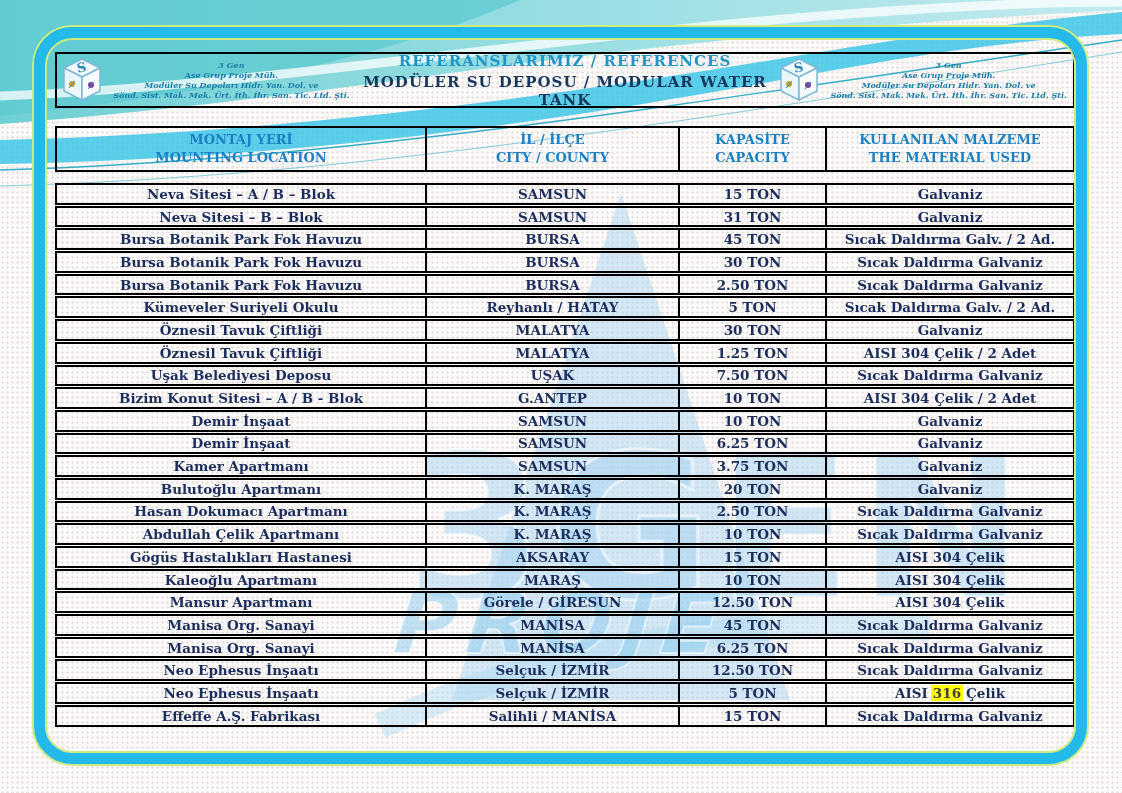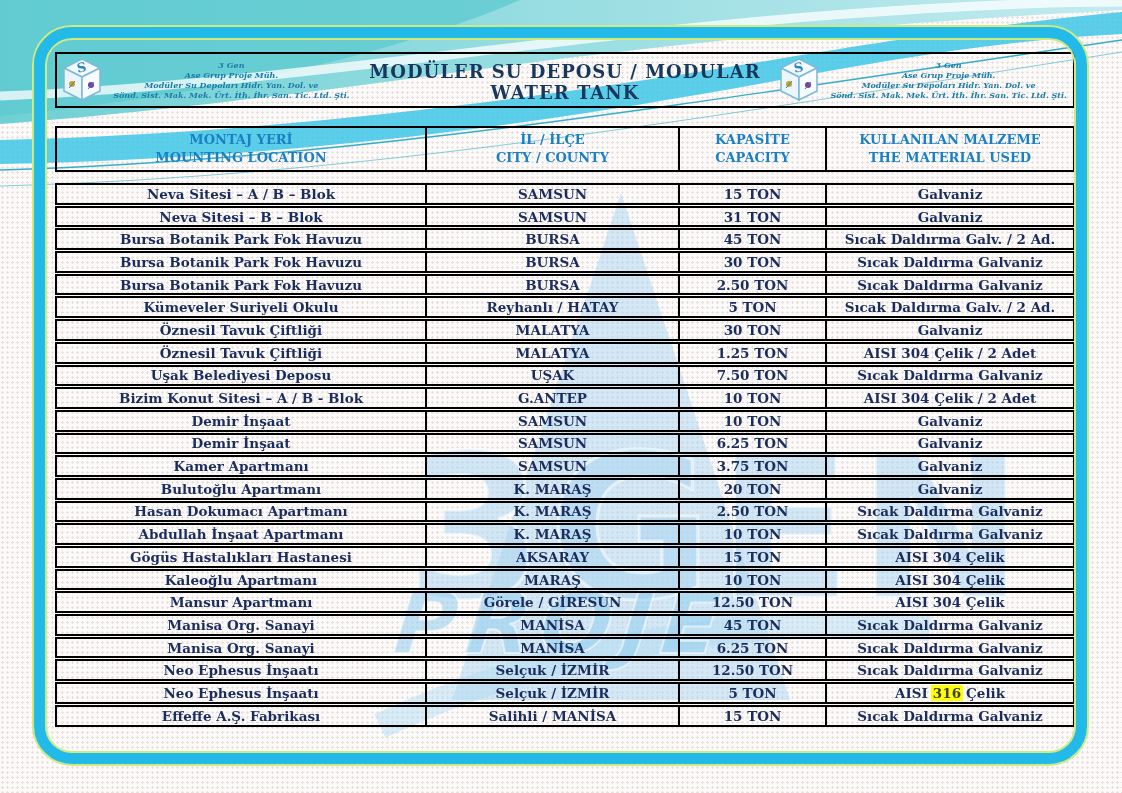--- a/index.html
+++ b/index.html
@@ -51,21 +51,21 @@
   .brand .cube{flex:0 0 50px;display:flex;justify-content:center;}
   .brand .lines{
     flex:1;text-align:center;font-style:italic;font-weight:bold;
     font-size:8px;line-height:1.25;color:#1b7ca8;white-space:nowrap;
   }
   .titles{width:420px;text-align:center;}
   .title1{
     font-weight:bold;font-size:15px;letter-spacing:1px;color:#2095c8;
   }
   .title2{
-    font-weight:bold;font-size:18px;letter-spacing:1px;color:#17375d;margin-top:3px;
+    font-weight:bold;font-size:15px;letter-spacing:1px;color:#17375d;margin-top:3px;
   }
   
   .col-header{
     position:absolute;left:55px;top:126px;width:848px;
     display:grid;grid-template-columns:372px 253px 147px 248px;
     grid-auto-rows:46px;
   }
   .col-header .cell{
     box-sizing:border-box;border:2px solid #000;border-left:none;
     display:flex;flex-direction:column;align-items:center;justify-content:center;
@@ -136,20 +136,21 @@
         </span>
         <span class="lines">
           <div>3 Gen</div>
           <div>Ase Grup Proje Müh.</div>
           <div>Modüler Su Depoları Hidr. Yan. Dol. ve</div>
           <div>Sönd. Sist. Mak. Mek. Ürt. İth. İhr. San. Tic. Ltd. Şti.</div>
         </span>
       </div>
 
       <div class="titles">
+        <div class="title1">REFERANSLARIMIZ / REFERENCES</div>
         <div class="title2">MODÜLER SU DEPOSU / MODULAR WATER TANK</div>
       </div>
 
       <div class="brand">
         <span class="cube">
           <svg width="42" height="46" viewBox="0 0 42 46" xmlns="http://www.w3.org/2000/svg">
             <polygon points="21,2 39,11 21,20 3,11" fill="#f2fafd" stroke="#7fb8d8" stroke-width="1.5"></polygon>
             <polygon points="3,11 21,20 21,43 3,34" fill="#eaf6fb" stroke="#7fb8d8" stroke-width="1.5"></polygon>
             <polygon points="39,11 21,20 21,43 39,34" fill="#f7fcfe" stroke="#7fb8d8" stroke-width="1.5"></polygon>
             <text x="21" y="15" font-size="13" font-weight="bold" fill="#2e86c1" text-anchor="middle" transform="rotate(-10 21 13)">S</text>
@@ -195,21 +196,21 @@
         <div class="trow"><div class="cell c0">Kümeveler Suriyeli Okulu</div><div class="cell c1">Reyhanlı / HATAY</div><div class="cell c2">5 TON</div><div class="cell c3">Sıcak Daldırma Galv. / 2 Ad.</div></div>
         <div class="trow"><div class="cell c0">Öznesil Tavuk Çiftliği</div><div class="cell c1">MALATYA</div><div class="cell c2">30 TON</div><div class="cell c3">Galvaniz</div></div>
         <div class="trow"><div class="cell c0">Öznesil Tavuk Çiftliği</div><div class="cell c1">MALATYA</div><div class="cell c2">1.25 TON</div><div class="cell c3">AISI 304 Çelik / 2 Adet</div></div>
         <div class="trow"><div class="cell c0">Uşak Belediyesi Deposu</div><div class="cell c1">UŞAK</div><div class="cell c2">7.50 TON</div><div class="cell c3">Sıcak Daldırma Galvaniz</div></div>
         <div class="trow"><div class="cell c0">Bizim Konut Sitesi – A / B - Blok</div><div class="cell c1">G.ANTEP</div><div class="cell c2">10 TON</div><div class="cell c3">AISI 304 Çelik / 2 Adet</div></div>
         <div class="trow"><div class="cell c0">Demir İnşaat</div><div class="cell c1">SAMSUN</div><div class="cell c2">10 TON</div><div class="cell c3">Galvaniz</div></div>
         <div class="trow"><div class="cell c0">Demir İnşaat</div><div class="cell c1">SAMSUN</div><div class="cell c2">6.25 TON</div><div class="cell c3">Galvaniz</div></div>
         <div class="trow"><div class="cell c0">Kamer Apartmanı</div><div class="cell c1">SAMSUN</div><div class="cell c2">3.75 TON</div><div class="cell c3">Galvaniz</div></div>
         <div class="trow"><div class="cell c0">Bulutoğlu Apartmanı</div><div class="cell c1">K. MARAŞ</div><div class="cell c2">20 TON</div><div class="cell c3">Galvaniz</div></div>
         <div class="trow"><div class="cell c0">Hasan Dokumacı Apartmanı</div><div class="cell c1">K. MARAŞ</div><div class="cell c2">2.50 TON</div><div class="cell c3">Sıcak Daldırma Galvaniz</div></div>
-        <div class="trow"><div class="cell c0">Abdullah İnşaat Apartmanı</div><div class="cell c1">K. MARAŞ</div><div class="cell c2">10 TON</div><div class="cell c3">Sıcak Daldırma Galvaniz</div></div>
+        <div class="trow"><div class="cell c0">Abdullah Çelik Apartmanı</div><div class="cell c1">K. MARAŞ</div><div class="cell c2">10 TON</div><div class="cell c3">Sıcak Daldırma Galvaniz</div></div>
         <div class="trow"><div class="cell c0">Gögüs Hastalıkları Hastanesi</div><div class="cell c1">AKSARAY</div><div class="cell c2">15 TON</div><div class="cell c3">AISI 304 Çelik</div></div>
         <div class="trow"><div class="cell c0">Kaleoğlu Apartmanı</div><div class="cell c1">MARAŞ</div><div class="cell c2">10 TON</div><div class="cell c3">AISI 304 Çelik</div></div>
         <div class="trow"><div class="cell c0">Mansur Apartmanı</div><div class="cell c1">Görele / GİRESUN</div><div class="cell c2">12.50 TON</div><div class="cell c3">AISI 304 Çelik</div></div>
         <div class="trow"><div class="cell c0">Manisa Org. Sanayi</div><div class="cell c1">MANİSA</div><div class="cell c2">45 TON</div><div class="cell c3">Sıcak Daldırma Galvaniz</div></div>
         <div class="trow"><div class="cell c0">Manisa Org. Sanayi</div><div class="cell c1">MANİSA</div><div class="cell c2">6.25 TON</div><div class="cell c3">Sıcak Daldırma Galvaniz</div></div>
         <div class="trow"><div class="cell c0">Neo Ephesus İnşaatı</div><div class="cell c1">Selçuk / İZMİR</div><div class="cell c2">12.50 TON</div><div class="cell c3">Sıcak Daldırma Galvaniz</div></div>
         <div class="trow"><div class="cell c0">Neo Ephesus İnşaatı</div><div class="cell c1">Selçuk / İZMİR</div><div class="cell c2">5 TON</div><div class="cell c3">AISI <span class="hl">316</span> Çelik</div></div>
         <div class="trow"><div class="cell c0">Effeffe A.Ş. Fabrikası</div><div class="cell c1">Salihli / MANİSA</div><div class="cell c2">15 TON</div><div class="cell c3">Sıcak Daldırma Galvaniz</div></div>
       </div>
 

